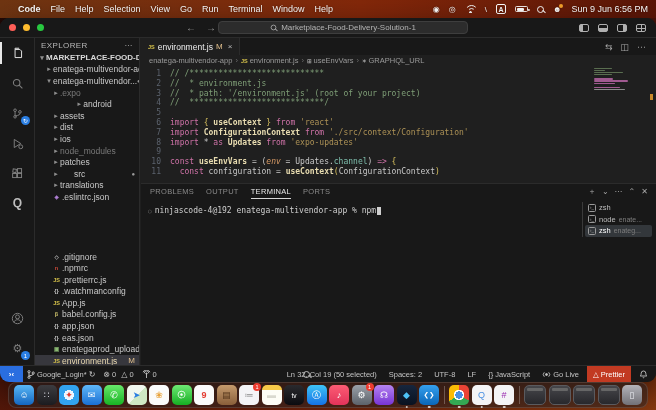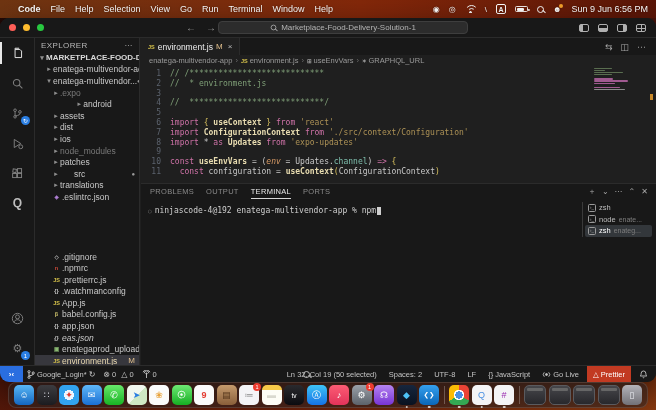--- a/index.html
+++ b/index.html
@@ -338,21 +338,21 @@
             <span>App.js</span>
           </div>
           <div class="trow" style="padding-left: 17px;">
             <span class="ficon" style="color: rgb(200, 189, 106);">β</span>
             <span>babel.config.js</span>
           </div>
           <div class="trow" style="padding-left: 17px;">
             <span class="ficon" style="color: rgb(207, 207, 207);">{}</span>
             <span>app.json</span>
           </div>
-          <div class="trow" style="padding-left: 17px; font-style: italic;">
+          <div class="trow" style="padding-left: 17px;">
             <span class="ficon" style="color: rgb(207, 207, 207);">{}</span>
             <span>eas.json</span>
           </div>
           <div class="trow" style="padding-left: 17px;">
             <span class="ficon" style="color: rgb(138, 185, 114);">▣</span>
             <span>enategaprod_upload_cer...</span>
           </div>
           <div class="trow sel" style="padding-left: 17px;">
             <span class="ficon" style="color: rgb(214, 194, 74);">JS</span>
             <span class="mod">environment.js</span>
@@ -409,21 +409,21 @@
           </span>
           <span class="sep">›</span>
           <span style="display: inline-flex; gap: 2px; align-items: center;">
             <span class="bc-ico" style="color: rgb(154, 154, 154);">✶</span>
             <span>GRAPHQL_URL</span>
           </span>
         </div>
       <div class="codearea" id="code">
           <div class="codeline"><span class="ln">1</span><span class="tok-c">// /****************************</span></div>
           <div class="codeline"><span class="ln">2</span><span class="tok-c">//  * environment.js</span></div>
-          <div class="codeline"><span class="ln">3</span></div>
+          <div class="codeline"><span class="ln">3</span><span class="tok-c">//  * path: '/environment.js' (root of your project)</span></div>
           <div class="codeline"><span class="ln">4</span><span class="tok-c">//  ****************************/</span></div>
           <div class="codeline"><span class="ln">5</span></div>
           <div class="codeline"><span class="ln">6</span><span class="tok-k">import</span><span class="tok-y"> { </span><span class="tok-b">useContext</span><span class="tok-y"> } </span><span class="tok-k">from</span><span class="tok-s"> 'react'</span></div>
           <div class="codeline"><span class="ln">7</span><span class="tok-k">import</span><span class="tok-b"> ConfigurationContext </span><span class="tok-k">from</span><span class="tok-s"> './src/context/Configuration'</span></div>
           <div class="codeline"><span class="ln">8</span><span class="tok-k">import</span><span class="tok-p"> * </span><span class="tok-k">as</span><span class="tok-b"> Updates </span><span class="tok-k">from</span><span class="tok-s"> 'expo-updates'</span></div>
           <div class="codeline"><span class="ln">9</span></div>
           <div class="codeline"><span class="ln">10</span><span class="tok-k">const</span><span class="tok-b"> useEnvVars</span><span class="tok-p"> = (</span><span class="tok-i">env</span><span class="tok-p"> = </span><span class="tok-v">Updates</span><span class="tok-p">.</span><span class="tok-t">channel</span><span class="tok-p">) </span><span class="tok-k">=&gt;</span><span class="tok-y"> {</span></div>
           <div class="codeline"><span class="ln">11</span><span class="tok-p">  </span><span class="tok-k">const</span><span class="tok-v"> configuration</span><span class="tok-p"> = </span><span class="tok-b">useContext</span><span class="tok-y">(</span><span class="tok-v">ConfigurationContext</span><span class="tok-y">)</span></div>
         </div>
       <div class="minimap" id="minimap">

